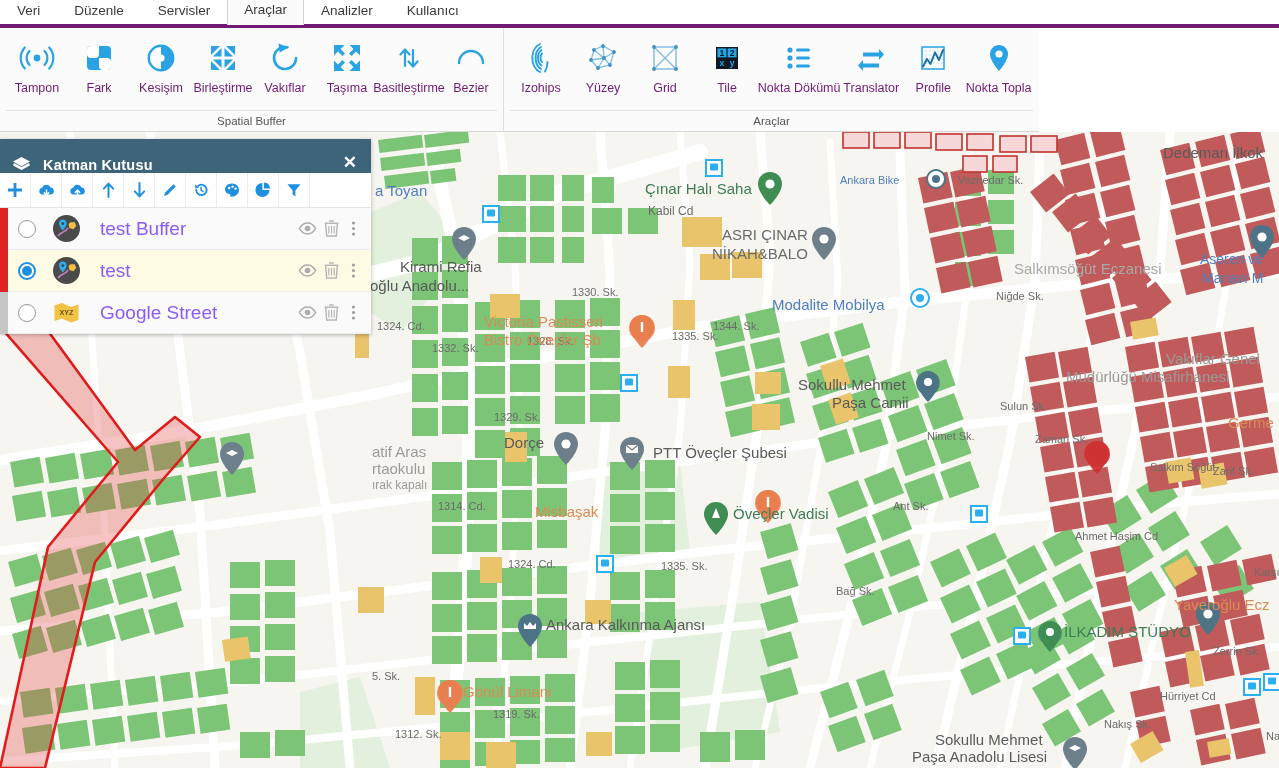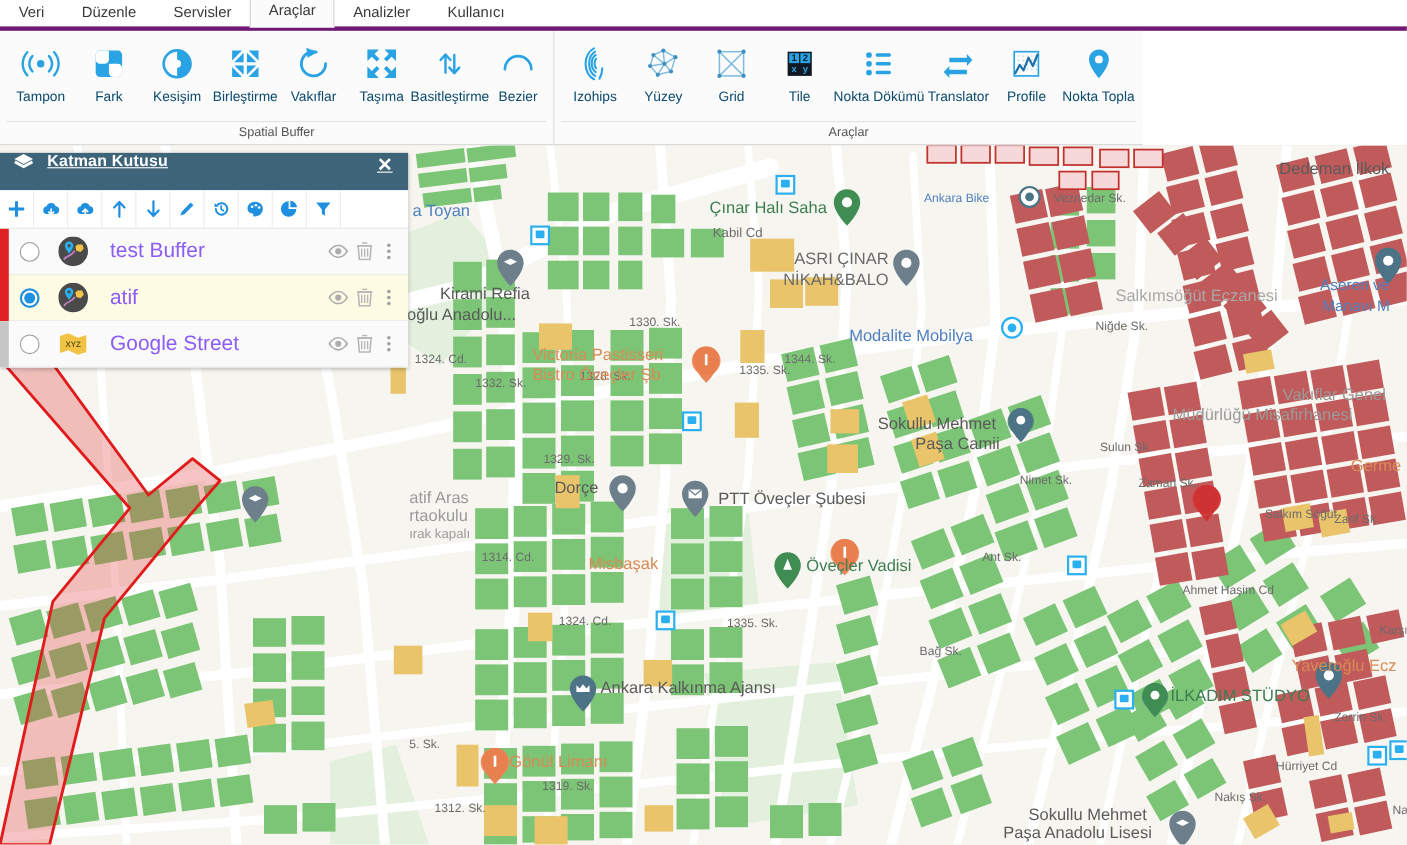--- a/index.html
+++ b/index.html
@@ -44,38 +44,38 @@
   .rgroup-label{
     text-align:center;font-size:11.5px;color:#555;
     border-top:1px solid #e2e2e2;padding:4px 0 5px 0;margin:0 6px;
   }
   .ritem{
     width:auto;min-width:46px;padding:2px 8px 0 8px;
     display:flex;flex-direction:column;align-items:center;cursor:pointer;
     user-select:none;
   }
   .ricon{height:44px;display:flex;align-items:center;justify-content:center;}
-  .rlabel{font-size:12.5px;color:#0c4a6e;margin-top:1px;white-space:nowrap;line-height:15px;}
+  .rlabel{font-size:12.5px;color:#701a75;margin-top:1px;white-space:nowrap;line-height:15px;}
 
   
   .map{
     position:absolute;left:0;top:132px;width:1279px;height:636px;
     background:#f2efe9;overflow:hidden;z-index:1;
   }
   .map svg{display:block;}
 
   
   .panel{
     position:absolute;left:0;top:139px;width:371px;
     background:#ffffff;z-index:10;
     box-shadow:0 1px 4px rgba(0,0,0,.28);
   }
   .panel-head{
-    height:34px;background:#3d6479;color:#fff;display:flex;align-items:flex-start;
-    padding:0 10px 0 12px;box-sizing:border-box;text-decoration:underline;
+    height:34px;background:#3d6479;color:#fff;display:flex;align-items:flex-end;
+    padding:0 10px 0 12px;box-sizing:border-box;
   }
   .panel-head .ph-icon{display:flex;align-items:center;margin-right:12px;}
   .panel-title{font-size:14.5px;font-weight:bold;flex:1;letter-spacing:.2px;}
   .panel-close{
     cursor:pointer;font-size:17px;line-height:17px;font-weight:bold;
     padding:2px 4px;color:#fff;
   }
   .panel-tools{
     display:flex;height:34px;border-bottom:1px solid #e4e4e4;background:#fff;
   }
@@ -1203,21 +1203,21 @@
       </div>
       <div class="lr-icon">
         <svg width="27" height="27" viewBox="0 0 27 27">
           <circle cx="13.5" cy="13.5" r="13.5" fill="#4a4a4a"></circle>
           <path d="M5 21 C9 16 12 18 15 13" stroke="#c07ec0" stroke-width="1.7" fill="none"></path>
           <path d="M9.8 4.6 C7.6 4.6 6 6.3 6 8.4 C6 11.3 9.8 15.4 9.8 15.4 C9.8 15.4 13.6 11.3 13.6 8.4 C13.6 6.3 12 4.6 9.8 4.6 Z" fill="#2ab0f0"></path>
           <circle cx="9.8" cy="8.4" r="1.5" fill="#4a4a4a"></circle>
           <path d="M17.4 7.2 L21.8 7.2 L23.2 11 L20.4 14.2 L16.3 13 L15.6 9 Z" fill="#f2c245"></path>
         </svg>
       </div>
-      <div class="lr-name">atif</div>
+      <div class="lr-name">test</div>
       <div class="lr-acts">
         <span class="lr-act">
           <svg width="19" height="13" viewBox="0 0 19 13">
               <path d="M9.5 1 C4.5 1 1.4 6.5 1.4 6.5 C1.4 6.5 4.5 12 9.5 12 C14.5 12 17.6 6.5 17.6 6.5 C17.6 6.5 14.5 1 9.5 1 Z" fill="none" stroke="#adadad" stroke-width="1.5"></path>
               <circle cx="9.5" cy="6.5" r="2.8" fill="#adadad"></circle>
             </svg>
         </span>
         <span class="lr-act">
           <svg width="15" height="17" viewBox="0 0 15 17">
               <path d="M1.6 3.4 H13.4 L12.3 16 H2.7 Z" fill="none" stroke="#b6b6b6" stroke-width="1.4"></path>

